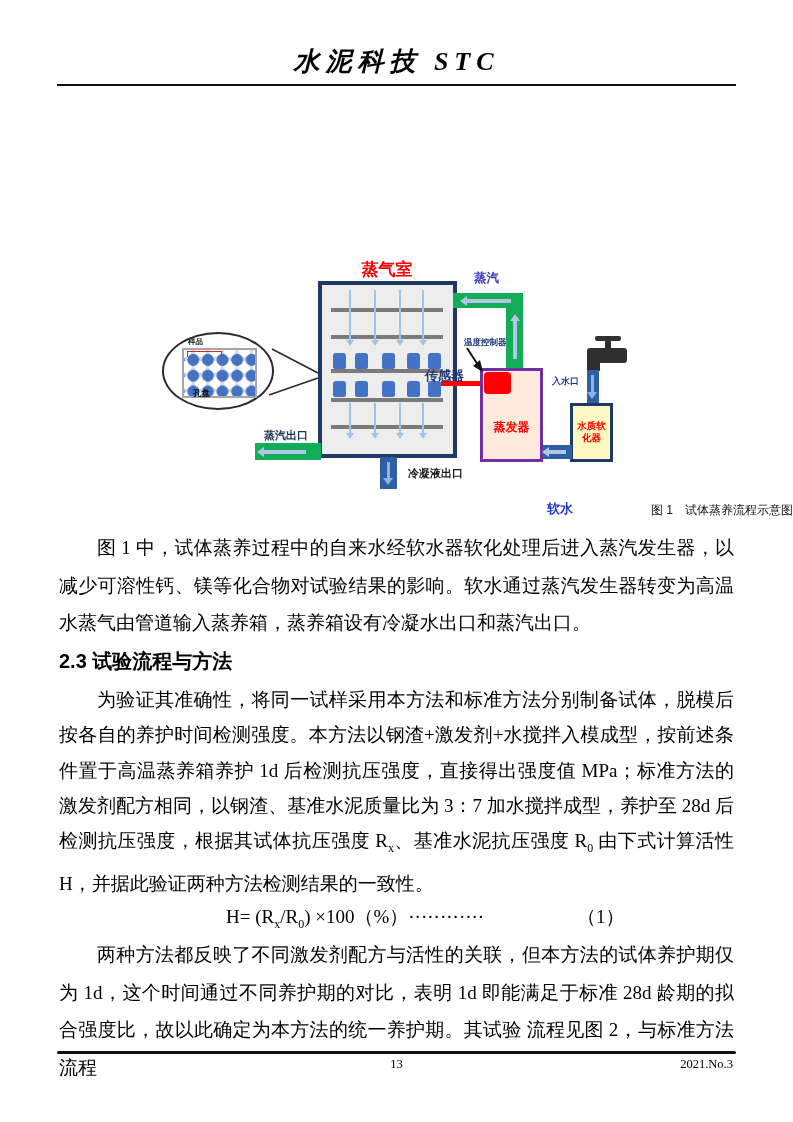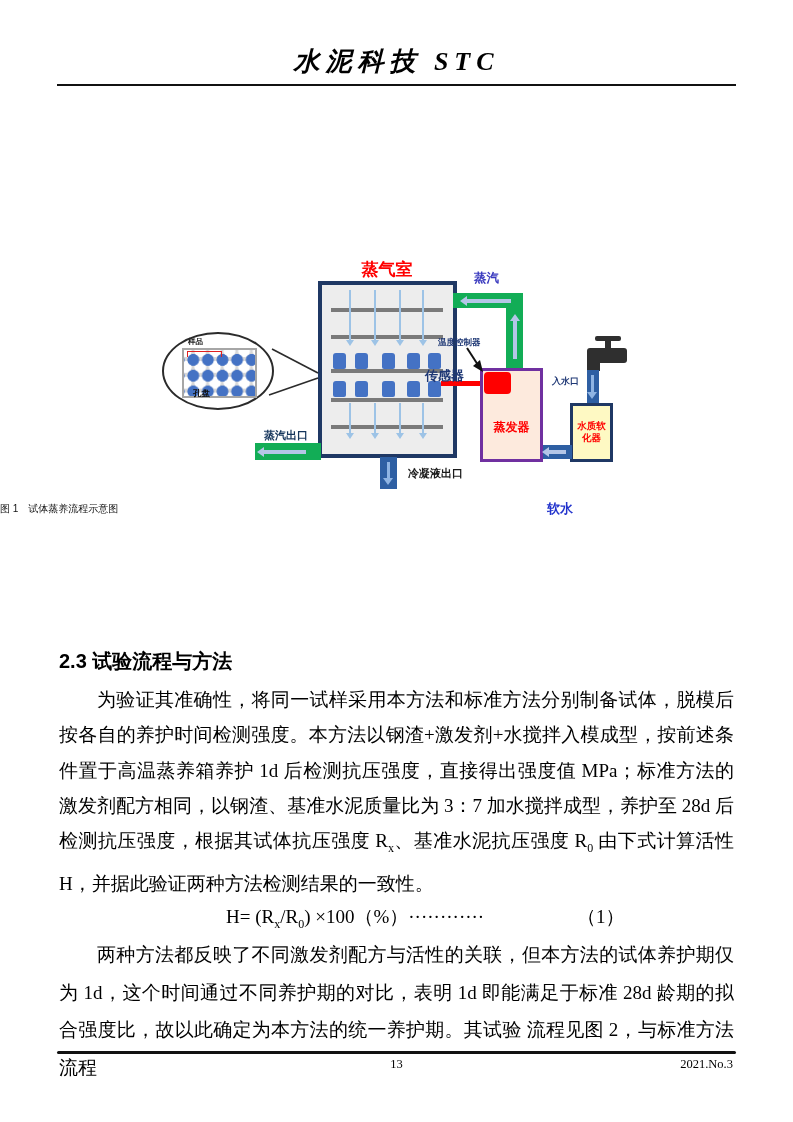--- a/index.html
+++ b/index.html
@@ -49,21 +49,21 @@
   .faucet-part{position:absolute;background:#2f2f2f;}
   .ellipse{position:absolute;left:22px;top:87px;width:112px;height:78px;border:2.5px solid #2b2b2b;
            border-radius:50%;background:#fff;box-sizing:border-box;}
   .tray{position:absolute;left:42px;top:103px;width:75px;height:50px;background:#d8d8d8;
         border:2px solid #a6a6a6;box-sizing:border-box;
         background-image:radial-gradient(circle,#4472c4 5.6px,rgba(68,114,196,0) 6.2px),
                          radial-gradient(circle,#ffffff 5.6px,rgba(255,255,255,0) 6.2px);
         background-size:14.6px 15.8px,14.6px 15.8px;background-position:2px 2px,9px 9px;}
   .bracket{position:absolute;left:47px;top:106px;width:33px;height:5px;border-top:1.6px solid #e02020;
            border-left:1.6px solid #e02020;border-right:1.6px solid #e02020;}
-  .caption{top:502px;left:0;width:100%;text-align:left;font-size:10px;
+  .caption{top:502px;left:0;width:100%;text-align:right;font-size:12px;
            font-family:"Liberation Sans","DejaVu Sans",sans-serif;color:#111;}
   .footer-text{font-size:12.5px;}
 </style>
 </head>
 <body>
 
 <div id="page">
 
   <div class="abs journal-title">水泥科技 STC</div>
   <div class="abs rule" style="left:57px;top:84px;width:679px;height:2.2px;"></div>
@@ -108,21 +108,21 @@
     <div class="arr-up" style="left:373px;top:76px;height:38px;"></div>
     <div class="fig-label" style="left:334px;top:25px;font-size:12.5px;color:#3a3abf;">蒸汽</div>
 
     <div class="abs" style="left:301px;top:136px;width:44px;height:5px;background:#ff0000;"></div>
     <div class="fig-label" style="left:285px;top:122px;font-size:13px;color:#1f3875;">传感器</div>
 
     <div class="evaporator">
       <div class="fig-label" style="left:0;right:0;top:48px;text-align:center;font-size:12px;color:#ff0000;">蒸发器</div>
     </div>
     <div class="abs" style="left:344px;top:127px;width:27px;height:22px;background:#ff0000;border-radius:4px;"></div>
-    <div class="fig-label" style="left:298px;top:92px;font-size:8.5px;color:#1f3875;">温度控制器</div>
+    <div class="fig-label" style="left:324px;top:92px;font-size:8.5px;color:#1f3875;">温度控制器</div>
 
     <div class="faucet-part" style="left:455px;top:91px;width:26px;height:5px;border-radius:2px;"></div>
     <div class="faucet-part" style="left:465px;top:96px;width:6px;height:8px;"></div>
     <div class="faucet-part" style="left:447px;top:103px;width:40px;height:15px;border-radius:3px;"></div>
     <div class="faucet-part" style="left:447px;top:115px;width:13px;height:11px;"></div>
 
     <div class="pipe-blue" style="left:447px;top:125px;width:12px;height:34px;"></div>
     <div class="arr-down-med" style="left:451px;top:130px;height:17px;"></div>
     <div class="fig-label" style="left:412px;top:130px;font-size:9px;color:#1f3875;">入水口</div>
 
@@ -151,20 +151,21 @@
     <svg width="520" height="258" style="position:absolute;left:0;top:0;pointer-events:none;">
       <line x1="132" y1="104" x2="178" y2="128" stroke="#2b2b2b" stroke-width="1.6"></line>
       <line x1="129" y1="150" x2="178" y2="133" stroke="#2b2b2b" stroke-width="1.6"></line>
       <line x1="327" y1="103" x2="338" y2="120" stroke="#111" stroke-width="2"></line>
       <polygon points="343,127 333,121 340,115" fill="#111"></polygon>
     </svg>
   </div>
 
   <div class="abs caption">图 1　试体蒸养流程示意图</div>
 
+  <div class="abs para wide indent" style="top:529px;">图 1 中，试体蒸养过程中的自来水经软水器软化处理后进入蒸汽发生器，以减少可溶性钙、镁等化合物对试验结果的影响。软水通过蒸汽发生器转变为高温水蒸气由管道输入蒸养箱，蒸养箱设有冷凝水出口和蒸汽出口。</div>
 
   <div class="abs section-heading">2.3 试验流程与方法</div>
 
   <div class="abs para indent" style="top:682px;"><span>为验证其准确性，将同一试样采用本方法和标准方法分别制备试体，脱模后按各自的养护时间检测强度。本方法以钢渣+激发剂+水搅拌入模成型，按前述条件置于高温蒸养箱养护 1d 后检测抗压强度，直接得出强度值 MPa；标准方法的激发剂配方相同，以钢渣、基准水泥质量比为 3：7 加水搅拌成型，养护至 28d 后检测抗压强度，根据其试体抗压强度 R</span><sub>x</sub><span>、基准水泥抗压强度 R</span><sub>0</sub><span> 由下式计算活性 H，并据此验证两种方法检测结果的一致性。</span></div>
 
   <div class="abs formula">
     <span class="formula-main"><span>H= (R</span><sub>x</sub><span>/R</span><sub>0</sub><span>)  ×100（%）············</span></span>
     <span class="formula-num">（1）</span>
   </div>
 

